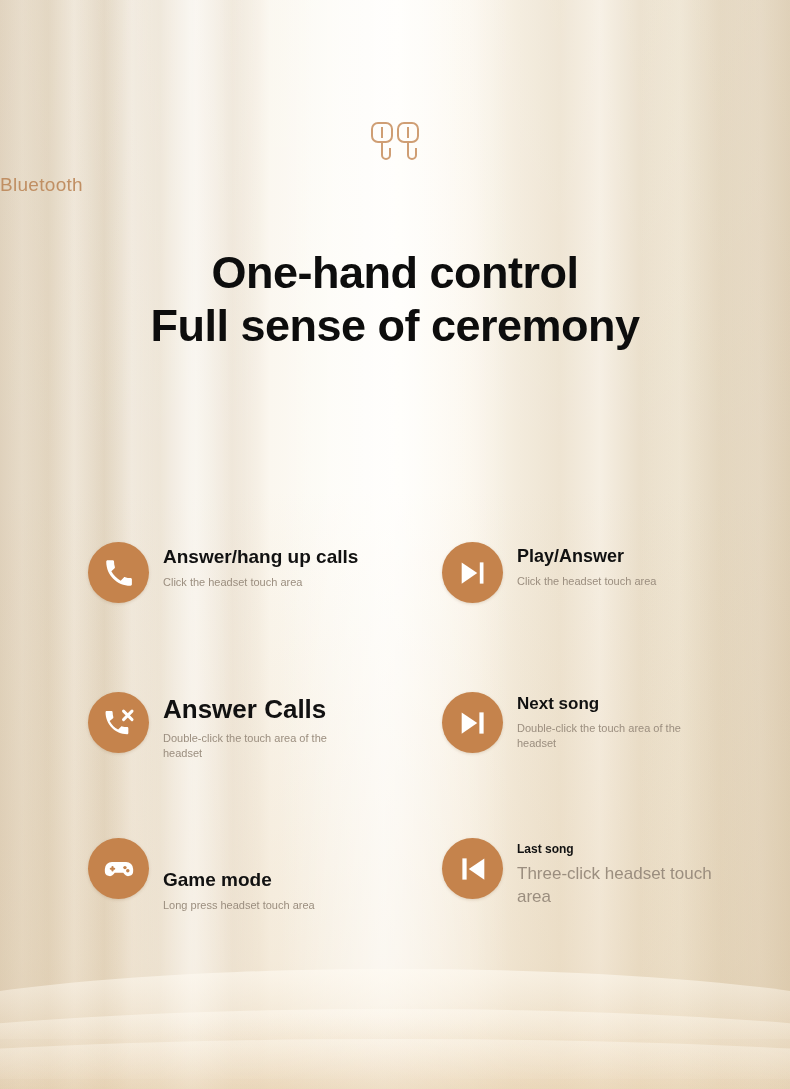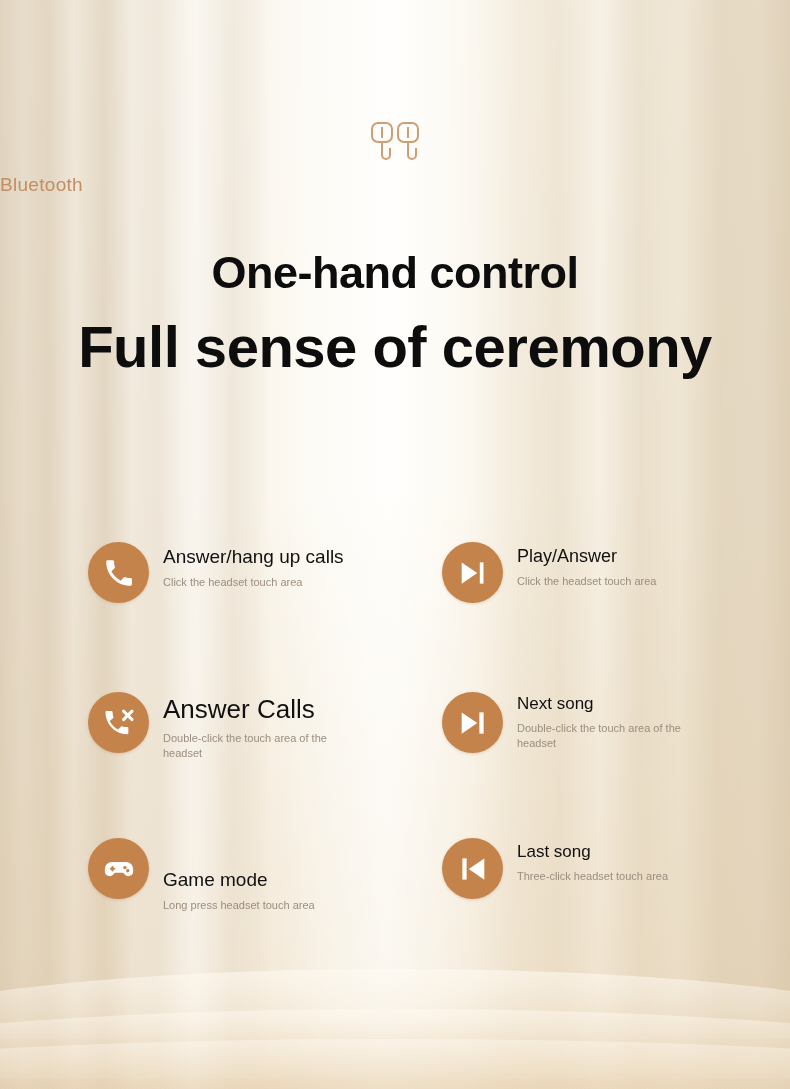--- a/index.html
+++ b/index.html
@@ -94,21 +94,21 @@
     position: absolute;
     top: 246px;
     left: 0;
     width: 790px;
     text-align: center;
     color: #0d0d0d;
     font-weight: bold;
     line-height: 1.18;
   }
   .headline .l1 { font-size: 45px; letter-spacing: -0.5px; }
-  .headline .l2 { font-size: 58px; letter-spacing: -0.5px; margin-top: 14px; }
+  .headline .l2 { font-size: 45px; letter-spacing: -0.5px; }
 
   
   .features {
     position: absolute;
     top: 540px;
     left: 88px;
     width: 640px;
     display: grid;
     grid-template-columns: 354px 286px;
     grid-auto-rows: 148px;
@@ -130,43 +130,43 @@
     margin-top: 2px;
     box-shadow: 0 1px 3px rgba(150,110,70,0.25);
   }
   .f-icon svg { display: block; }
   .f-text {
     padding-left: 14px;
     padding-top: 6px;
   }
   .f-title {
     color: #111;
-    font-weight: normal;
+    font-weight: bold;
     margin-bottom: 7px;
   }
   .f-sub {
     color: #9b8e7f;
     line-height: 1.35;
   }
 
   
   .c-r1c1 .f-title { font-size: 19px; }
   .c-r1c1 .f-sub   { font-size: 11px; max-width: 250px; }
   .c-r1c2 .f-title { font-size: 18px; }
   .c-r1c2 .f-sub   { font-size: 11px; max-width: 160px; }
 
   .c-r2c1 .f-title { font-size: 26px; margin-bottom: 6px; }
   .c-r2c1 .f-sub   { font-size: 11px; max-width: 200px; }
   .c-r2c2 .f-title { font-size: 17px; }
   .c-r2c2 .f-sub   { font-size: 11px; max-width: 175px; }
 
   .c-r3c1 .f-title { font-size: 19px; margin-top: 27px; }
   .c-r3c1 .f-sub   { font-size: 11px; max-width: 215px; }
-  .c-r3c2 .f-title { font-size: 17px; }
-  .c-r3c2 .f-sub   { font-size: 11px; max-width: 200px; }
+  .c-r3c2 .f-title { font-size: 12px; }
+  .c-r3c2 .f-sub   { font-size: 17px; max-width: 200px; }
 
   .row2 .f-icon { margin-top: 4px; }
 </style>
 </head>
 <body>
 
 <div class="poster">
   <div class="fold f1"></div>
   <div class="fold f2"></div>
   <div class="fold f4"></div>

